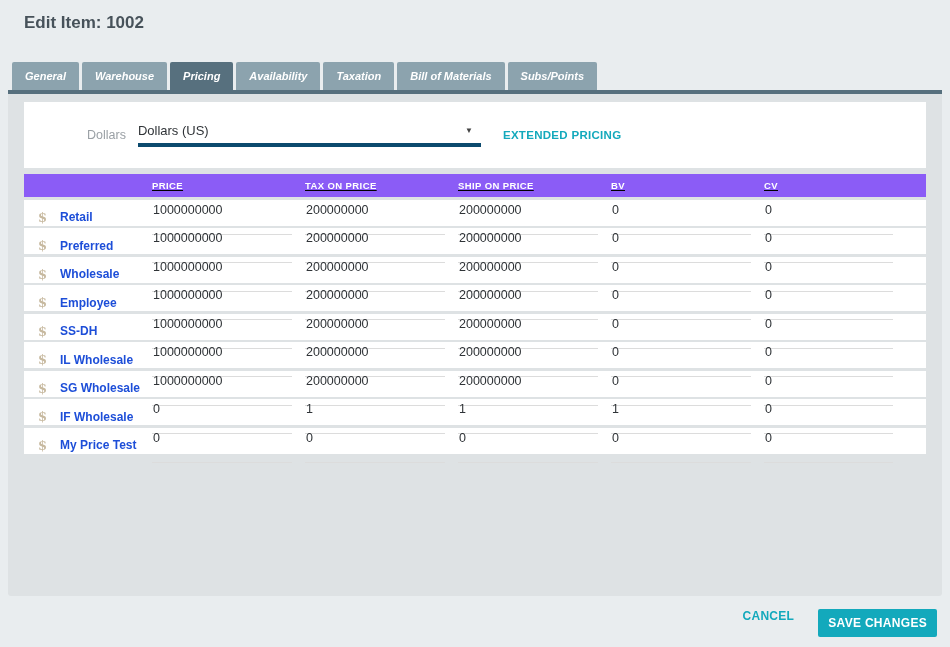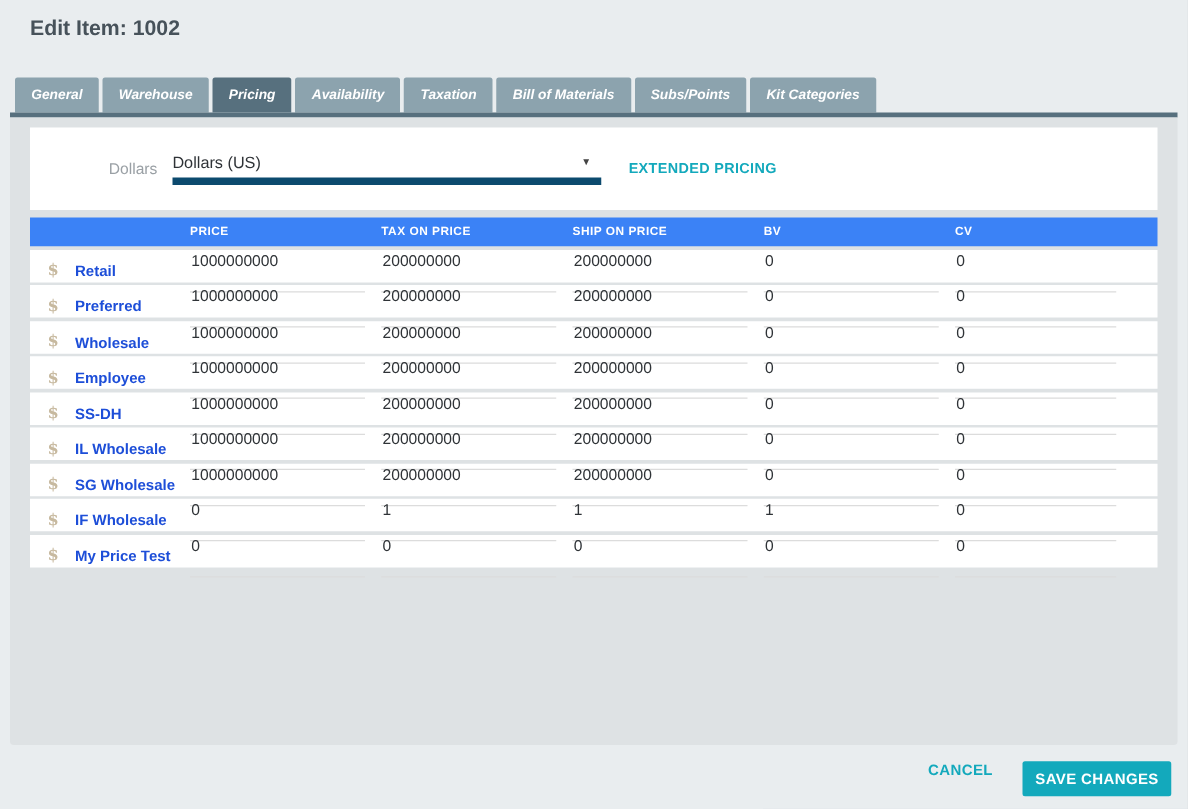--- a/index.html
+++ b/index.html
@@ -37,37 +37,37 @@
     border-radius: 0 0 3px 3px;
   }
   .currency-panel {
     position: absolute; left: 16px; top: 8px;
     width: 902px; height: 66px; background: #fff;
     display: flex; align-items: center; padding-left: 63px;
   }
   .currency-label { color: #9aa0a5; font-size: 12.5px; }
   .currency-select {
     margin-left: 12px; width: 343px;
-    border-bottom: 6px solid #0c4a6e;
+    border-bottom: 4px solid #0c4a6e;
     display: flex; justify-content: space-between; align-items: center;
     padding-bottom: 5px; cursor: pointer;
   }
   .currency-value { font-size: 13px; color: #2f3337; }
   .dropdown-arrow { font-size: 8px; color: #444; padding-right: 8px; }
   .extended-pricing {
     margin-left: 22px; color: #13a9bc; font-weight: bold;
     font-size: 11.5px; letter-spacing: 0.3px; cursor: pointer;
     text-decoration: none;
   }
   .pricing-table { position: absolute; left: 16px; top: 80px; width: 902px; }
   .grid-cols {
     display: grid;
     grid-template-columns: 128px 153px 153px 153px 153px 1fr;
   }
-  .table-header { background: #3b82f6; height: 23px; align-items: center; }
+  .table-header { background: #8b5cf6; height: 23px; align-items: center; text-decoration: underline; }
   .th {
     color: #fff; font-size: 9.5px; font-weight: bold; letter-spacing: 0.4px;
   }
   .table-row {
     background: #fff; height: 26px; margin-top: 2.5px; align-items: center;
   }
   .row-label-cell { display: flex; align-items: center; padding-left: 14px; }
   .dollar-icon {
     color: #c7b99f; font-family: "DejaVu Serif", serif;
     font-weight: bold; font-size: 13px; width: 22px;
@@ -102,21 +102,20 @@
 <div class="page-title">Edit Item: 1002</div>
 
 <div class="tabs-row">
     <div class="tab">General</div>
     <div class="tab">Warehouse</div>
     <div class="tab active">Pricing</div>
     <div class="tab">Availability</div>
     <div class="tab">Taxation</div>
     <div class="tab">Bill of Materials</div>
     <div class="tab">Subs/Points</div>
-    <div class="tab">Kit Categories</div>
   </div>
 <div class="tab-underline"></div>
 
 <div class="content-area">
 
   <div class="currency-panel">
     <span class="currency-label">Dollars</span>
     <div class="currency-select">
       <span class="currency-value">Dollars (US)</span>
       <span class="dropdown-arrow">▼</span>

